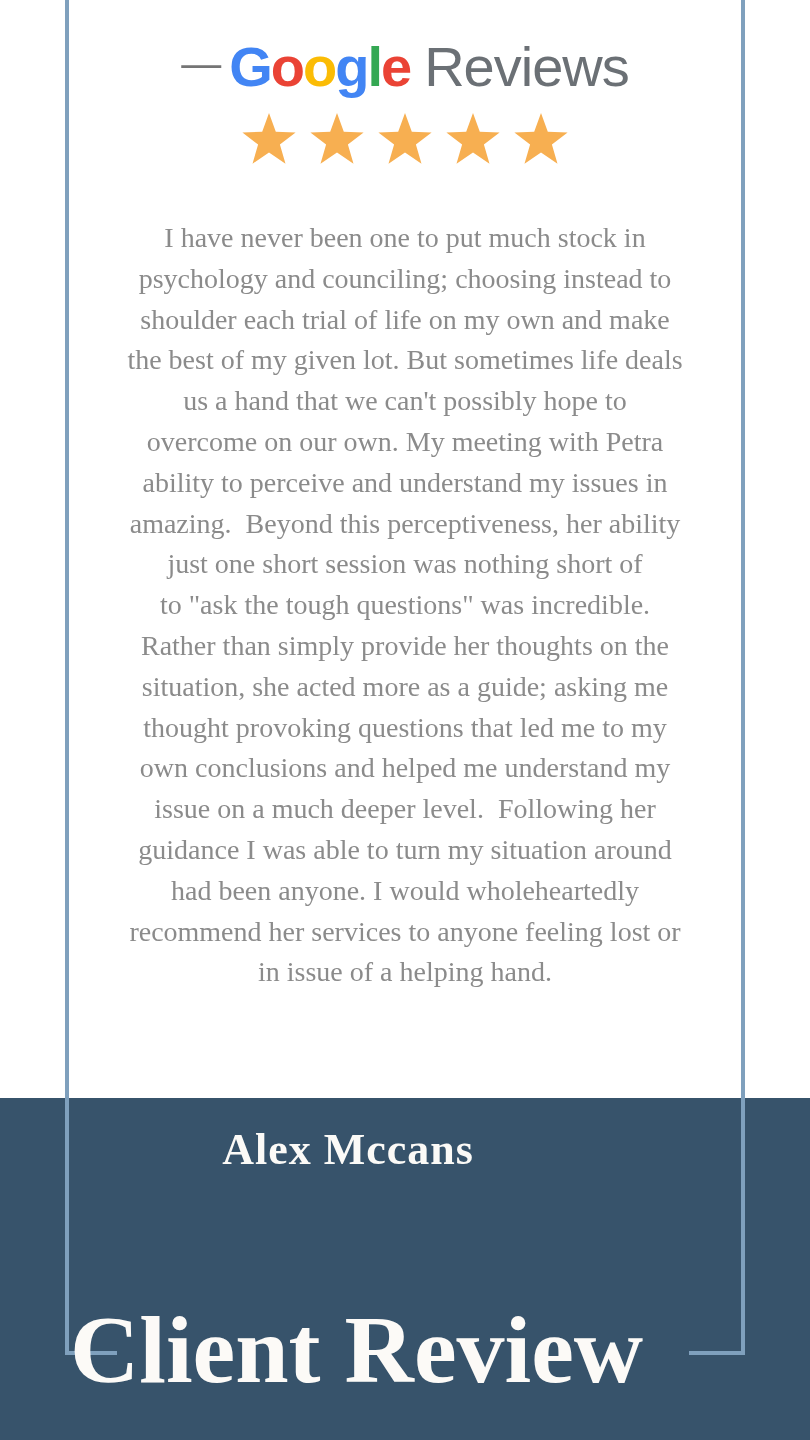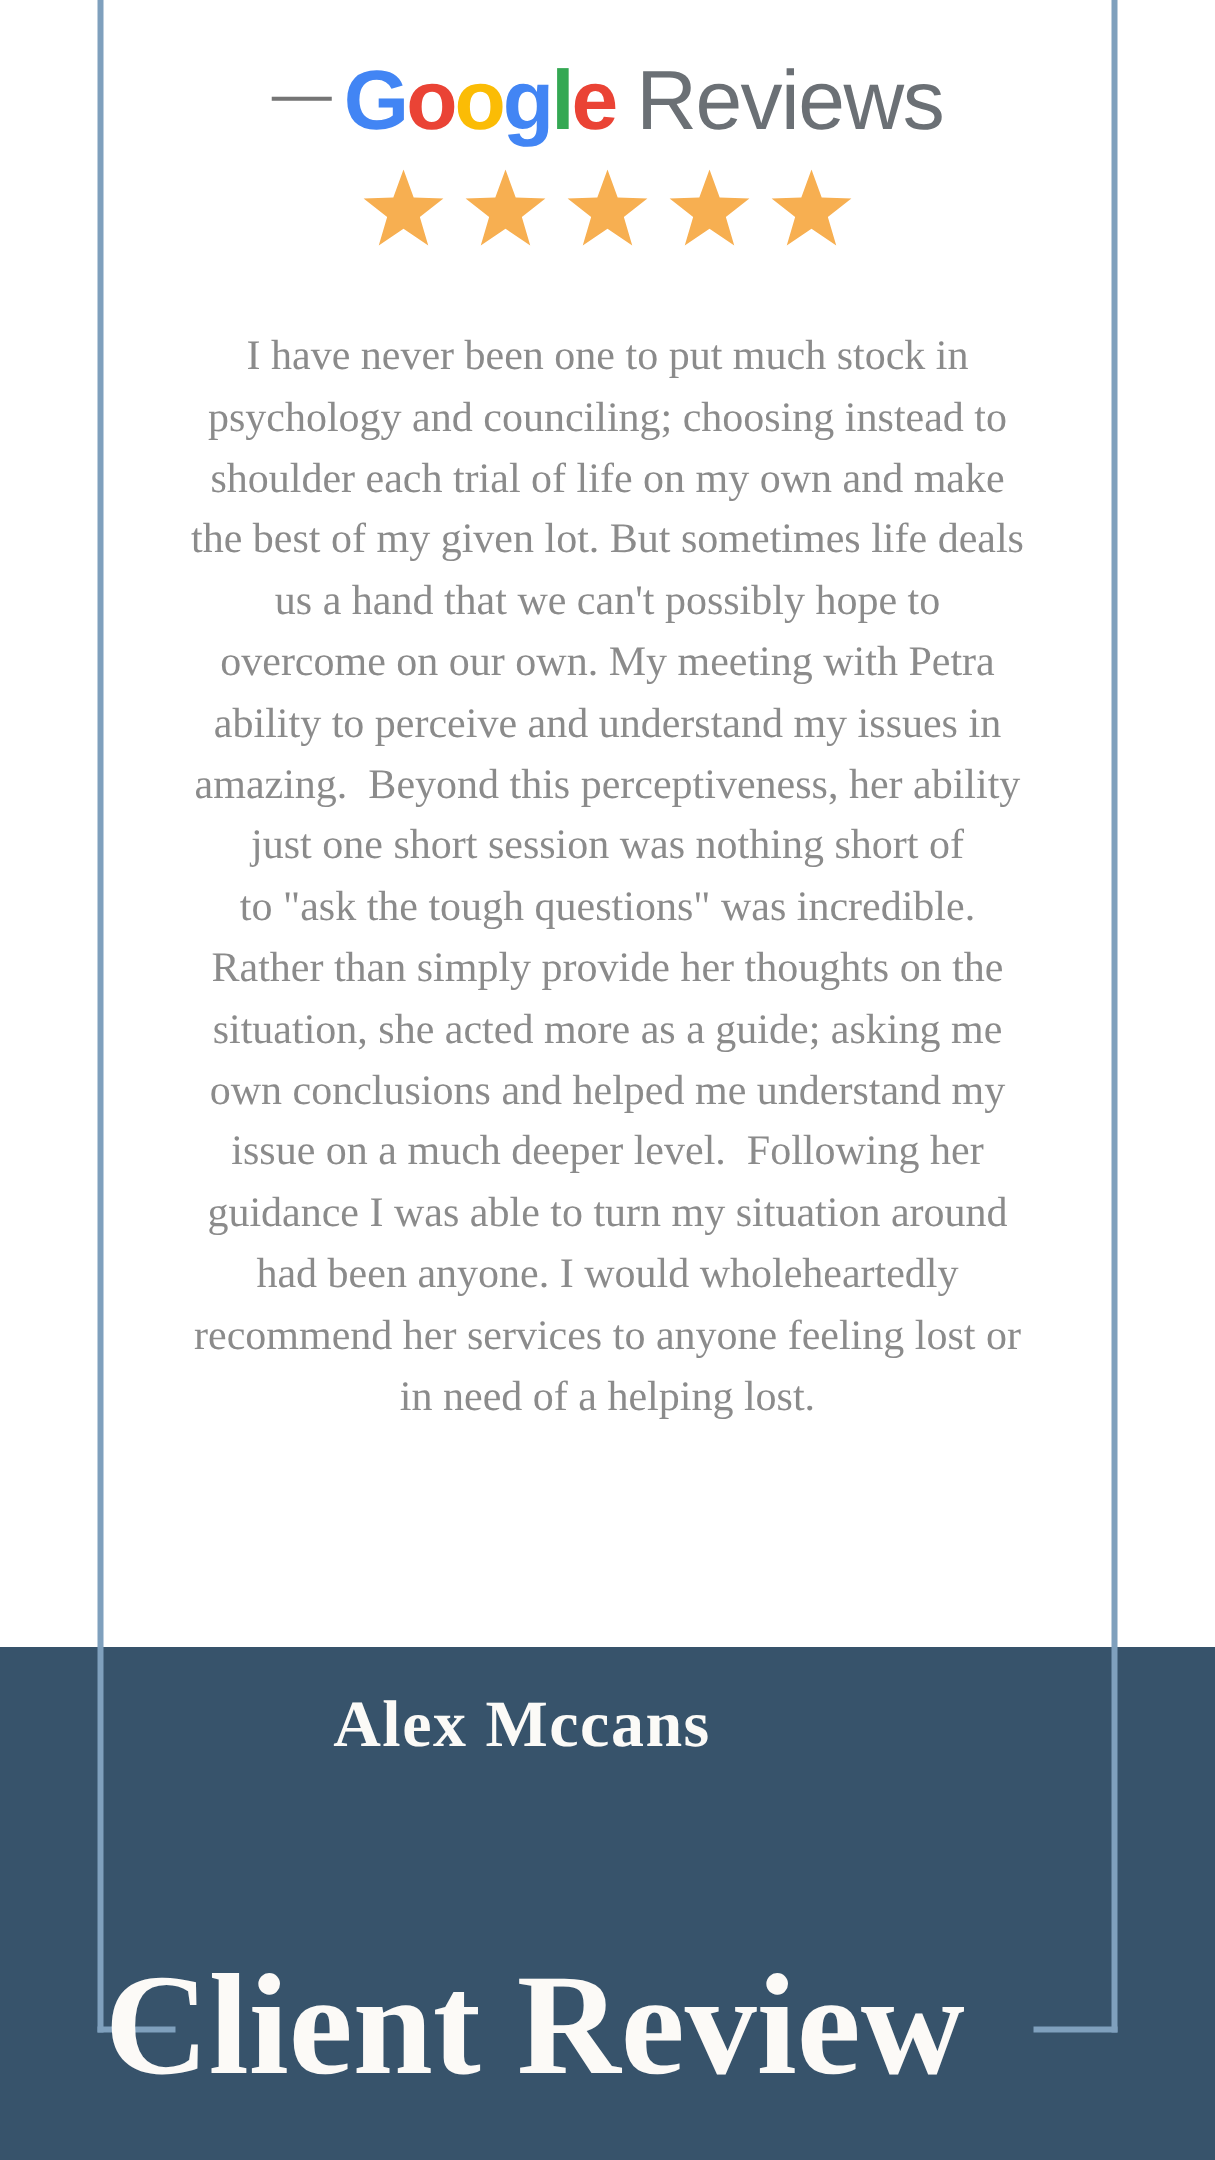--- a/index.html
+++ b/index.html
@@ -145,25 +145,26 @@
     <div class="review-line">shoulder each trial of life on my own and make</div>
     <div class="review-line">the best of my given lot. But sometimes life deals</div>
     <div class="review-line">us a hand that we can't possibly hope to</div>
     <div class="review-line">overcome on our own. My meeting with Petra</div>
     <div class="review-line">ability to perceive and understand my issues in</div>
     <div class="review-line">amazing.  Beyond this perceptiveness, her ability</div>
     <div class="review-line">just one short session was nothing short of</div>
     <div class="review-line">to "ask the tough questions" was incredible.</div>
     <div class="review-line">Rather than simply provide her thoughts on the</div>
     <div class="review-line">situation, she acted more as a guide; asking me</div>
+    <div class="review-line">thought provoking questions that led me to my</div>
     <div class="review-line">own conclusions and helped me understand my</div>
     <div class="review-line">issue on a much deeper level.  Following her</div>
     <div class="review-line">guidance I was able to turn my situation around</div>
     <div class="review-line">had been anyone. I would wholeheartedly</div>
     <div class="review-line">recommend her services to anyone feeling lost or</div>
-    <div class="review-line">in need of a helping lost.</div>
+    <div class="review-line">in issue of a helping hand.</div>
   </div>
 
   <div class="reviewer">Alex Mccans</div>
 
   <div class="title">Client Review</div>
 
 </div>
 
 </body></html>

